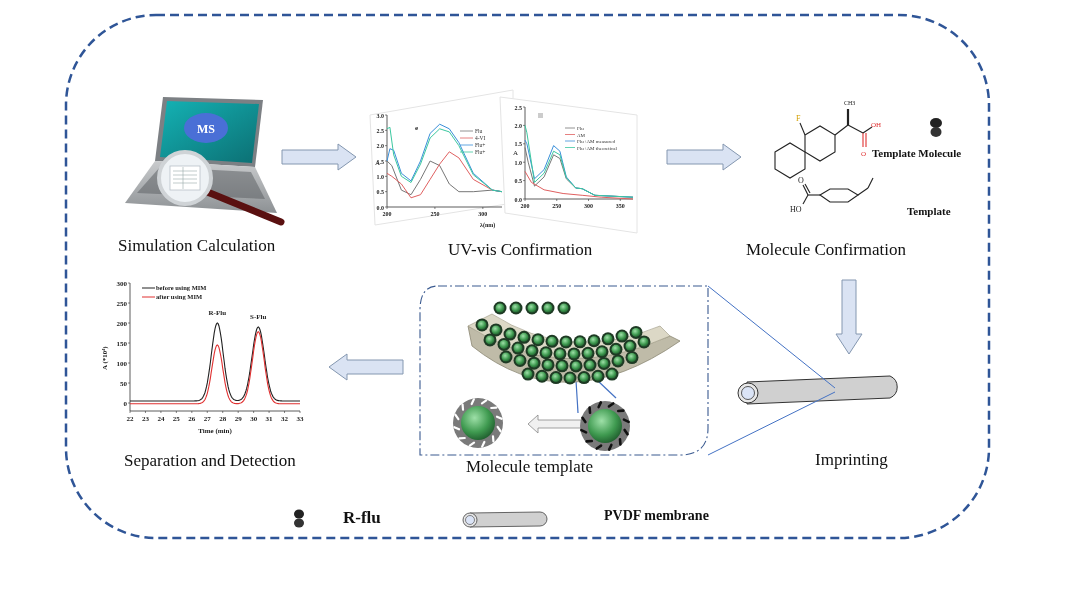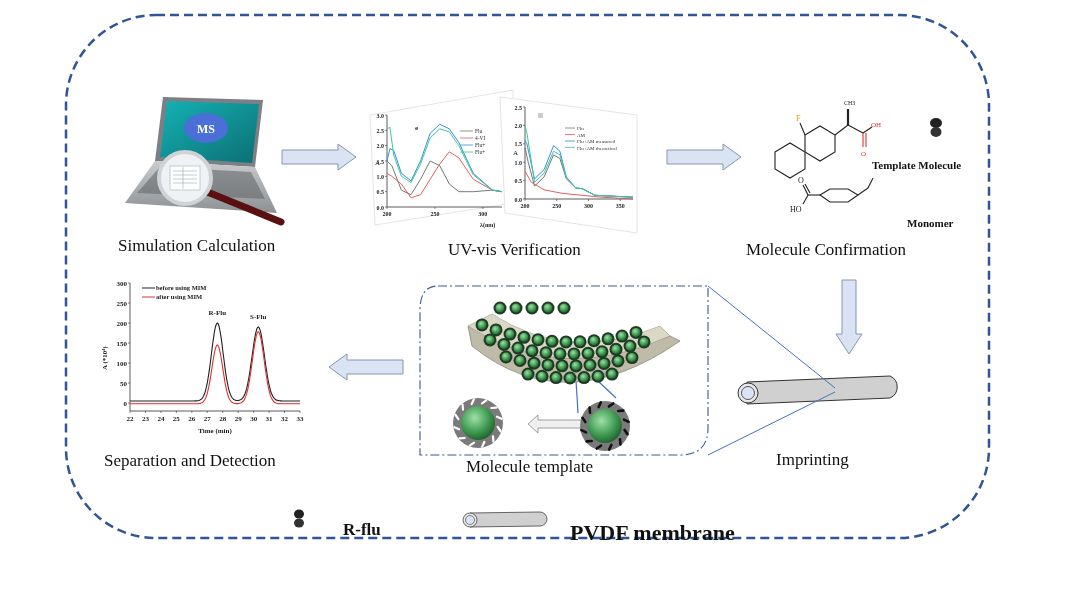--- a/index.html
+++ b/index.html
@@ -1,19 +1,19 @@
 <!DOCTYPE html>
 <html><head>
 <meta charset="utf-8">
 <style>
   html,body{margin:0;padding:0;background:#fff;}
   body{width:1066px;height:600px;position:relative;overflow:hidden;font-family:"Liberation Serif","DejaVu Serif",serif;color:#111;}
   .abs{position:absolute;}
   .stage-title{position:absolute;font-weight:normal;font-size:17px;white-space:nowrap;font-family:"Liberation Serif",serif;}
-  .small-lbl{font-weight:bold;font-size:11px;font-family:"Liberation Serif",serif;white-space:nowrap;margin-top:12px;}
+  .small-lbl{font-weight:bold;font-size:11px;font-family:"Liberation Serif",serif;white-space:nowrap;}
   svg text{font-family:"Liberation Serif",serif;}
 </style>
 </head>
 <body>
 
 <svg class="abs" style="left:0;top:0" width="1066" height="600">
   <rect x="66" y="15" width="923" height="523" rx="90" ry="90" fill="none" stroke="#2f5597" stroke-width="2.5" stroke-dasharray="9,5"></rect>
 </svg>
 
 <svg class="abs" style="left:115px;top:95px" width="180" height="140">
@@ -127,21 +127,21 @@
       <line x1="200" y1="49.5" x2="210" y2="49.5" stroke="#e06060" stroke-width="0.8"></line>
       <text x="212" y="51.5" font-size="5" fill="#333">AM</text>
       <line x1="200" y1="56" x2="210" y2="56" stroke="#3a8fd9" stroke-width="0.8"></line>
       <text x="212" y="58" font-size="5" fill="#333">Flu+AM measured</text>
       <line x1="200" y1="62.5" x2="210" y2="62.5" stroke="#3cc8a0" stroke-width="0.8"></line>
       <text x="212" y="64.5" font-size="5" fill="#333">Flu+AM theoretical</text>
       <rect x="173" y="28" width="5" height="5" fill="#ccc"></rect>
       <text x="148" y="70" font-size="7" fill="#222">A</text>
     </g>
 </svg>
-<div class="stage-title" style="left:448px;top:240px">UV-vis Verification</div>
+<div class="stage-title" style="left:448px;top:240px">UV-vis Confirmation</div>
 
 <svg class="abs" style="left:665px;top:142px" width="80" height="30">
   <polygon points="2,8 58,8 58,2 76,15 58,28 58,22 2,22" fill="#dae3f3" stroke="#8497b0" stroke-width="1"></polygon>
 </svg>
 
 <svg class="abs" style="left:770px;top:85px" width="200" height="145">
 
   <g stroke="#222" stroke-width="1.1" fill="none">
     <polygon points="35,50 50,41 65,50 65,67 50,76 35,67"></polygon>
     <polygon points="5,67 20,58 35,67 35,84 20,93 5,84"></polygon>
@@ -169,33 +169,33 @@
     <line x1="38" y1="110" x2="33" y2="100"></line>
     <line x1="40" y1="108" x2="35" y2="99"></line>
     <line x1="38" y1="110" x2="33" y2="119"></line>
     <line x1="88" y1="110" x2="98" y2="103"></line>
     <line x1="98" y1="103" x2="103" y2="93"></line>
   </g>
   <text x="28" y="98" font-size="8" fill="#222">O</text>
   <text x="20" y="127" font-size="8" fill="#222">HO</text>
 </svg>
 <div class="abs small-lbl" style="left:872px;top:147px">Template Molecule</div>
-<div class="abs small-lbl" style="left:907px;top:205px">Monomer</div>
+<div class="abs small-lbl" style="left:907px;top:205px">Template</div>
 <div class="stage-title" style="left:746px;top:240px">Molecule Confirmation</div>
 
 <svg class="abs" style="left:834px;top:278px" width="30" height="80">
   <polygon points="8,2 22,2 22,56 28,56 15,76 2,56 8,56" fill="#dae3f3" stroke="#8497b0" stroke-width="1"></polygon>
 </svg>
 
 <svg class="abs" style="left:735px;top:370px" width="175" height="40">
   <path d="M12,12 L155,6 A12,12 0 0 1 155,28 L12,34 Z" fill="#d0d0d0" stroke="#333" stroke-width="1"></path>
   <ellipse cx="13" cy="23" rx="10" ry="10" fill="#e8e8e8" stroke="#333" stroke-width="1"></ellipse>
   <ellipse cx="13" cy="23" rx="6.5" ry="6.5" fill="#dbe4f6" stroke="#333" stroke-width="0.8"></ellipse>
 </svg>
-<div class="stage-title" style="left:776px;top:450px">Imprinting</div>
+<div class="stage-title" style="left:815px;top:450px">Imprinting</div>
 
 <svg class="abs" style="left:0;top:0" width="1066" height="600">
   <path d="M438,286 L708,286 L708,428 Q708,455 680,455 L420,455 L420,310 Q420,286 438,286 Z" fill="none" stroke="#3a5a90" stroke-width="1.1" stroke-dasharray="9,3,2,3"></path>
 
   <line x1="708" y1="286" x2="835" y2="388" stroke="#4472c4" stroke-width="1"></line>
   <line x1="708" y1="455" x2="835" y2="392" stroke="#4472c4" stroke-width="1"></line>
 
   <line x1="575" y1="364" x2="578" y2="413" stroke="#4472c4" stroke-width="1.2"></line>
   <line x1="580" y1="364" x2="616" y2="398" stroke="#4472c4" stroke-width="1.2"></line>
 </svg>
@@ -399,25 +399,25 @@
       <line x1="47" y1="13" x2="60" y2="13" stroke="#222222" stroke-width="1"></line>
       <text x="61" y="15" font-size="6.5" font-weight="bold" fill="#222">before using MIM</text>
       <line x1="47" y1="22" x2="60" y2="22" stroke="#e03030" stroke-width="1"></line>
       <text x="61" y="24" font-size="6.5" font-weight="bold" fill="#222">after using MIM</text>
       <text x="122.3181818181818" y="40" text-anchor="middle" font-size="7" font-weight="bold" fill="#222">R-Flu</text>
       <text x="163.27272727272728" y="44" text-anchor="middle" font-size="7" font-weight="bold" fill="#222">S-Flu</text>
       <text x="0" y="0" font-size="7" font-weight="bold" fill="#222" transform="translate(12,95) rotate(-90)">A  (*10⁴)</text>
       <text x="120" y="158" text-anchor="middle" font-size="7" font-weight="bold" fill="#222">Time (min)</text>
     </g>
 </svg>
-<div class="stage-title" style="left:104px;top:451px">Separation and Detection</div>
+<div class="stage-title" style="left:124px;top:451px">Separation and Detection</div>
 
 <svg class="abs" style="left:290px;top:507px" width="18" height="24">
   <ellipse cx="9" cy="7" rx="5" ry="4.5" fill="#222"></ellipse>
   <ellipse cx="9" cy="16" rx="5" ry="4.5" fill="#333"></ellipse>
 </svg>
 <div class="abs small-lbl" style="left:343px;top:508px;font-size:17px">R-flu</div>
 <svg class="abs" style="left:462px;top:509px" width="88" height="20">
   <path d="M8,4 L78,3 A7,7 0 0 1 78,17 L8,18 Z" fill="#d0d0d0" stroke="#555" stroke-width="0.9"></path>
   <ellipse cx="8" cy="11" rx="7" ry="7" fill="#e6e6e6" stroke="#555" stroke-width="0.9"></ellipse>
   <ellipse cx="8" cy="11" rx="4.5" ry="4.5" fill="#dbe4f6" stroke="#555" stroke-width="0.7"></ellipse>
 </svg>
-<div class="abs small-lbl" style="left:570px;top:508px;font-size:22px">PVDF  membrane</div>
+<div class="abs small-lbl" style="left:604px;top:508px;font-size:14px">PVDF  membrane</div>
 
 </body></html>

